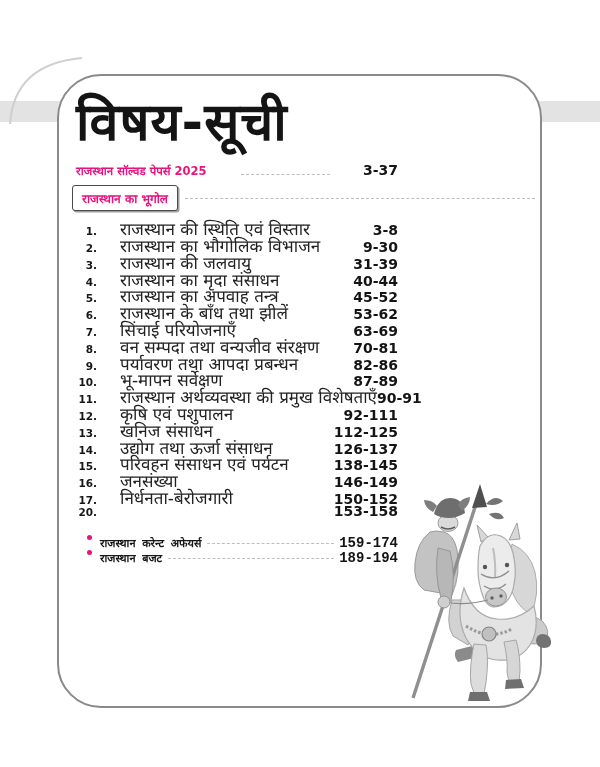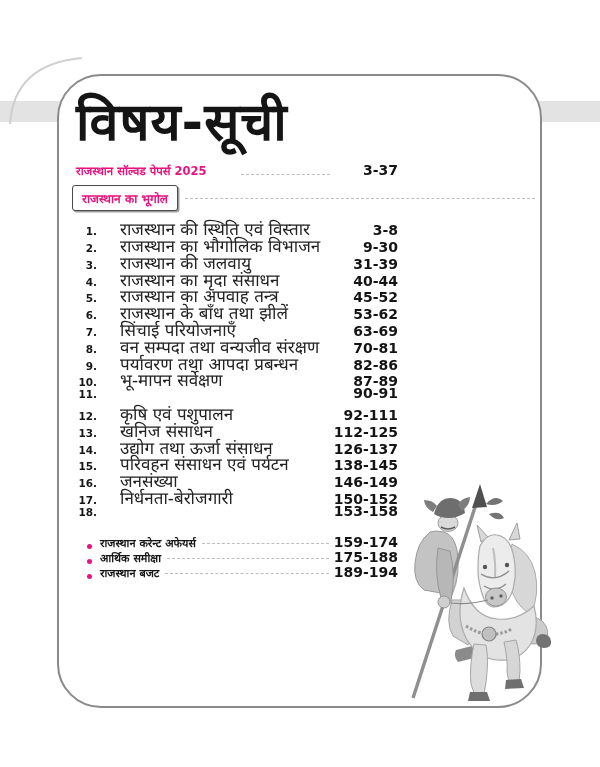--- a/index.html
+++ b/index.html
@@ -20,21 +20,21 @@
   .pages{font-weight:bold;font-size:14px;color:#141414;white-space:nowrap;}
   .section-head{display:flex;align-items:center;width:463px;margin:7px 0 6px -4px;}
   .section-box{border:1.3px solid #4a4a4a;border-radius:3px;background:#fff;padding:2px 9px 3px 9px;box-shadow:1.5px 1.5px 0 #9e9e9e;}
   .section-title{color:var(--pink);font-weight:bold;font-size:12px;white-space:nowrap;}
   .section-lead{flex:1;border-bottom:1.5px dashed var(--leader);margin-left:7px;}
   .item-row{height:16.8px;}
   .num{font-weight:bold;font-size:10.5px;width:28px;text-align:right;padding-right:7px;flex:none;color:#161616;}
   .item-label{font-size:17px;color:#222;white-space:nowrap;margin-left:16px;}
   .spacer{flex:1;}
   .bullets{margin-top:15px;}
-  .bullet-row{height:15.3px;align-items:flex-end;}
+  .bullet-row{height:15.3px;align-items:flex-start;font-family:Liberation Mono, monospace;}
   .bullet{width:5px;height:5px;border-radius:50%;background:var(--pink);margin:0 8px 1px 11px;flex:none;}
   .bullet-label{font-weight:bold;font-size:11px;color:#161616;white-space:nowrap;}
   .bullet-row .leader{align-self:flex-end;margin-bottom:6px;}
   .horse{position:absolute;left:396px;top:482px;z-index:2;}
 </style>
 </head>
 <body>
 
 <div class="page">
 
@@ -125,20 +125,21 @@
     <span class="spacer"></span>
     <span class="pages">87-89</span>
   </div>
           </div>
       </div>
 
       <div>
         <div>
             <div class="row item-row">
     <span class="num">11.</span>
+    <span class="item-label">राजस्थान अर्थव्यवस्था की प्रमुख विशेषताएँ</span>
     <span class="spacer"></span>
     <span class="pages">90-91</span>
   </div>
             <div class="row item-row">
     <span class="num">12.</span>
     <span class="item-label">कृषि एवं पशुपालन</span>
     <span class="spacer"></span>
     <span class="pages">92-111</span>
   </div>
             <div class="row item-row">
@@ -165,42 +166,36 @@
     <span class="spacer"></span>
     <span class="pages">146-149</span>
   </div>
             <div class="row item-row">
     <span class="num">17.</span>
     <span class="item-label">निर्धनता-बेरोजगारी</span>
     <span class="spacer"></span>
     <span class="pages">150-152</span>
   </div>
             <div class="row item-row">
-    <span class="num">18.</span>
+    <span class="num">20.</span>
     <span class="spacer"></span>
     <span class="pages">153-158</span>
   </div>
           </div>
       </div>
 
       <div class="bullets">
           <div class="row bullet-row">
     <span class="bullet"></span>
     <span class="bullet-label">राजस्थान करेन्ट अफेयर्स</span>
     <span class="leader"></span>
     <span class="pages">159-174</span>
   </div>
           <div class="row bullet-row">
     <span class="bullet"></span>
-    <span class="bullet-label">आर्थिक समीक्षा</span>
-    <span class="leader"></span>
-    <span class="pages">175-188</span>
-  </div>
-          <div class="row bullet-row">
-    <span class="bullet"></span>
     <span class="bullet-label">राजस्थान बजट</span>
     <span class="leader"></span>
     <span class="pages">189-194</span>
   </div>
         </div>
 
     </div>
   </div>
 
   <svg class="horse" width="164" height="232" viewBox="0 0 164 232">

